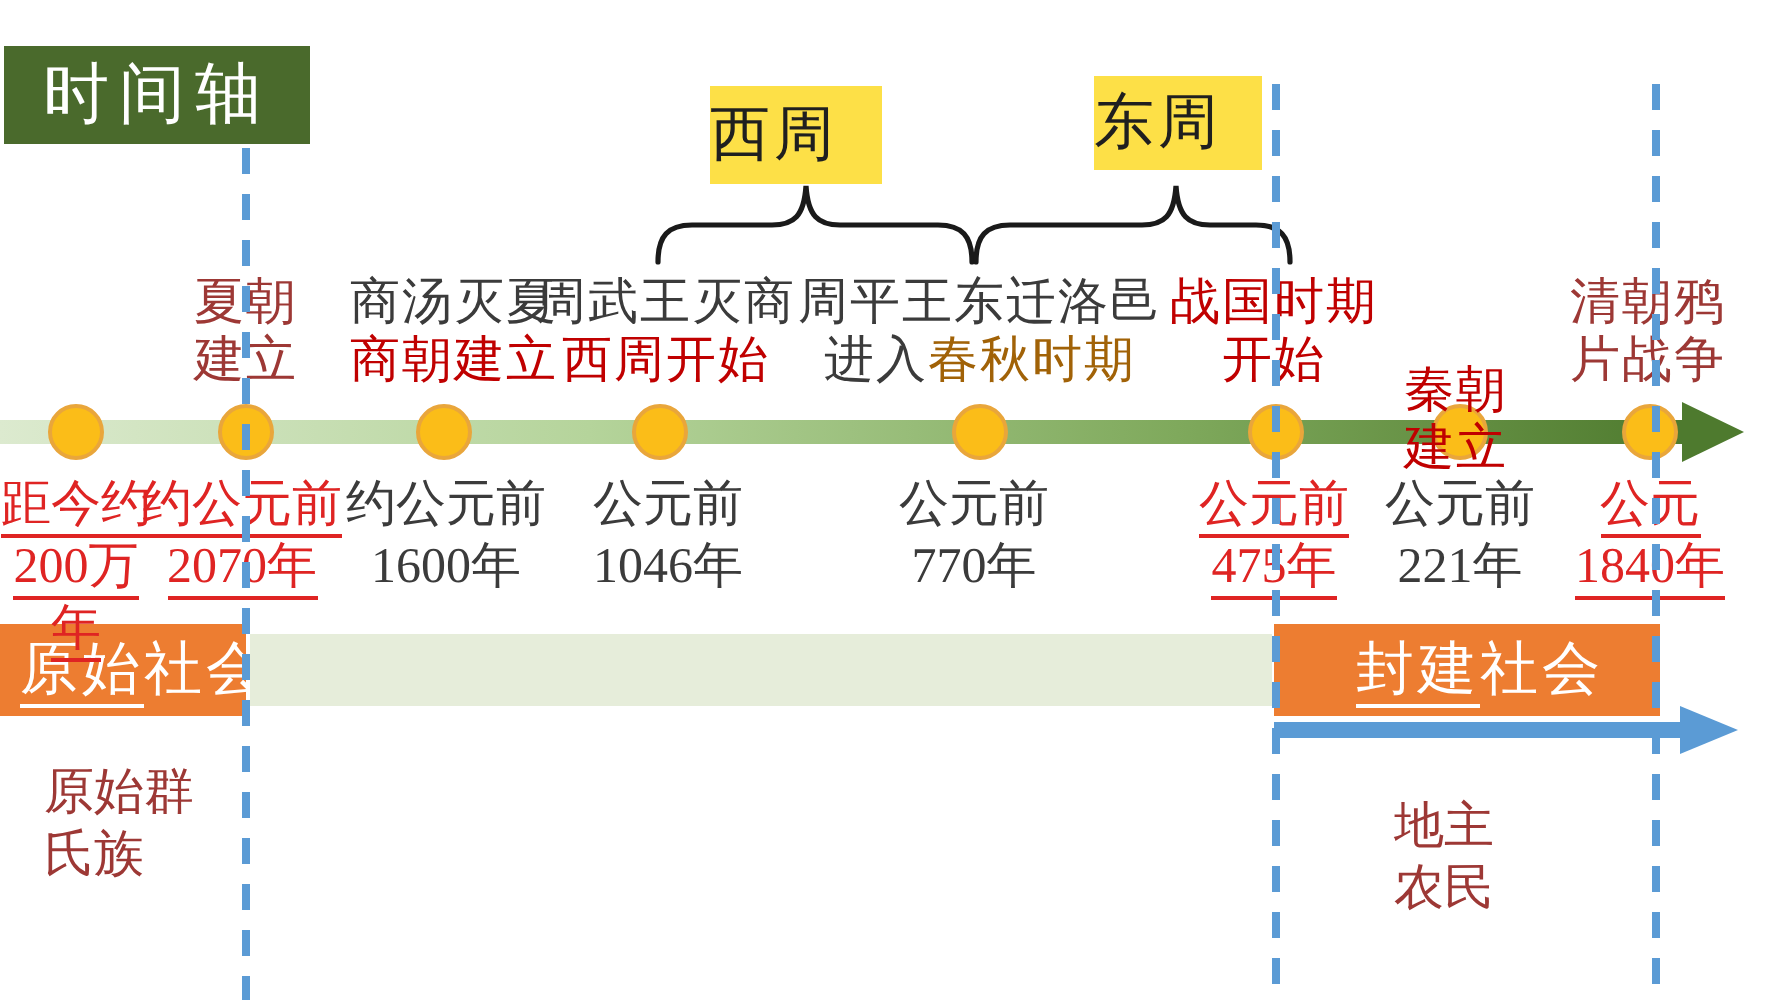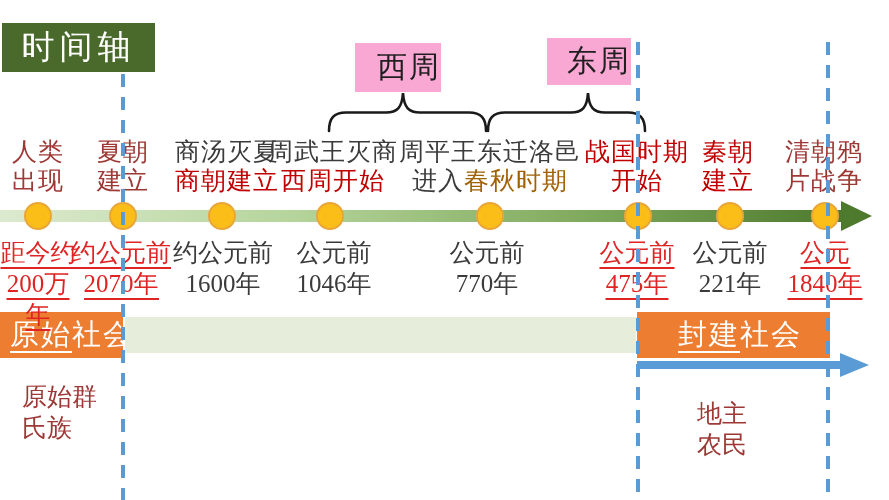--- a/index.html
+++ b/index.html
@@ -1,22 +1,22 @@
 <!DOCTYPE html>
 <html><head>
 <meta charset="utf-8">
 <style>
   html,body{margin:0;padding:0;background:#fff;}
   .stage{position:relative;width:889px;height:500px;background:#fff;overflow:hidden;
          font-family:"Liberation Serif","DejaVu Serif",serif;}
   .abs{position:absolute;}
   .title-box{left:2px;top:23px;width:153px;height:49px;background:#4A6A2C;color:#fff;
              font-size:33px;letter-spacing:5px;display:flex;align-items:center;justify-content:center;}
-  .pbox{background:#f9a8d4;color:#1F1F1F;font-size:30px;letter-spacing:2px;
-        display:flex;align-items:center;justify-content:flex-end;}
+  .pbox{background:#fde047;color:#1F1F1F;font-size:30px;letter-spacing:2px;
+        display:flex;align-items:center;justify-content:flex-start;}
   .pbox-west{left:355px;top:43px;width:86px;height:49px;}
   .pbox-east{left:547px;top:38px;width:84px;height:47px;}
   .axis-bar{left:0;top:210px;width:841px;height:12px;
             background:linear-gradient(90deg,#DCEACF 0%,#B5D49B 35%,#7FA95C 70%,#4E7A2E 100%);}
   .axis-arrowhead{left:841px;top:201px;width:0;height:0;
                   border-top:15px solid transparent;border-bottom:15px solid transparent;
                   border-left:31px solid #4E7A2E;}
   .dot{top:202px;width:28px;height:28px;border-radius:50%;background:#FBBD18;
        border:2px solid #E9A63B;box-sizing:border-box;}
   .event{top:137px;transform:translateX(-50%);text-align:center;white-space:nowrap;
@@ -69,45 +69,41 @@
     <div class="abs band" style="left: 637px; top: 312px; width: 193px; height: 46px; background: rgb(237, 125, 49);"></div>
     <div class="abs band-label" style="left: 740px; top: 335px;"><span class="u">封建</span><span>社会</span></div>
     <div class="abs dot" style="left: 24px;"></div>
     <div class="abs dot" style="left: 109px;"></div>
     <div class="abs dot" style="left: 208px;"></div>
     <div class="abs dot" style="left: 316px;"></div>
     <div class="abs dot" style="left: 476px;"></div>
     <div class="abs dot" style="left: 624px;"></div>
     <div class="abs dot" style="left: 716px;"></div>
     <div class="abs dot" style="left: 811px;"></div>
-    <div class="abs event" style="left: 38px;">
-      <div><span style="color: rgb(157, 56, 53);">人类</span></div>
-      <div><span style="color: rgb(157, 56, 53);">出现</span></div>
-    </div>
     <div class="abs event" style="left: 123px;">
       <div><span style="color: rgb(157, 56, 53);">夏朝</span></div>
       <div><span style="color: rgb(157, 56, 53);">建立</span></div>
     </div>
     <div class="abs event" style="left: 227px;">
       <div><span style="color: rgb(59, 59, 59);">商汤灭夏</span></div>
       <div><span style="color: rgb(192, 0, 0);">商朝建立</span></div>
     </div>
     <div class="abs event" style="left: 333px;">
       <div><span style="color: rgb(59, 59, 59);">周武王灭商</span></div>
       <div><span style="color: rgb(192, 0, 0);">西周开始</span></div>
     </div>
     <div class="abs event" style="left: 490px;">
       <div><span style="color: rgb(59, 59, 59);">周平王东迁洛邑</span></div>
       <div><span style="color: rgb(59, 59, 59);">进入</span><span style="color: #a16207;">春秋时期</span></div>
     </div>
     <div class="abs event" style="left: 637px;">
       <div><span style="color: rgb(192, 0, 0);">战国时期</span></div>
       <div><span style="color: rgb(192, 0, 0);">开始</span></div>
     </div>
-    <div class="abs event" style="left: 728px;">
+    <div class="abs event" style="left: 728px; margin-top: 44px;">
       <div><span style="color: rgb(192, 0, 0);">秦朝</span></div>
       <div><span style="color: rgb(192, 0, 0);">建立</span></div>
     </div>
     <div class="abs event" style="left: 824px;">
       <div><span style="color: rgb(157, 56, 53);">清朝鸦</span></div>
       <div><span style="color: rgb(157, 56, 53);">片战争</span></div>
     </div>
     <div class="abs date" style="left: 38px; color: rgb(223, 36, 35);">
       <div><span class="u">距今约</span></div>
       <div><span class="u">200万</span></div>

